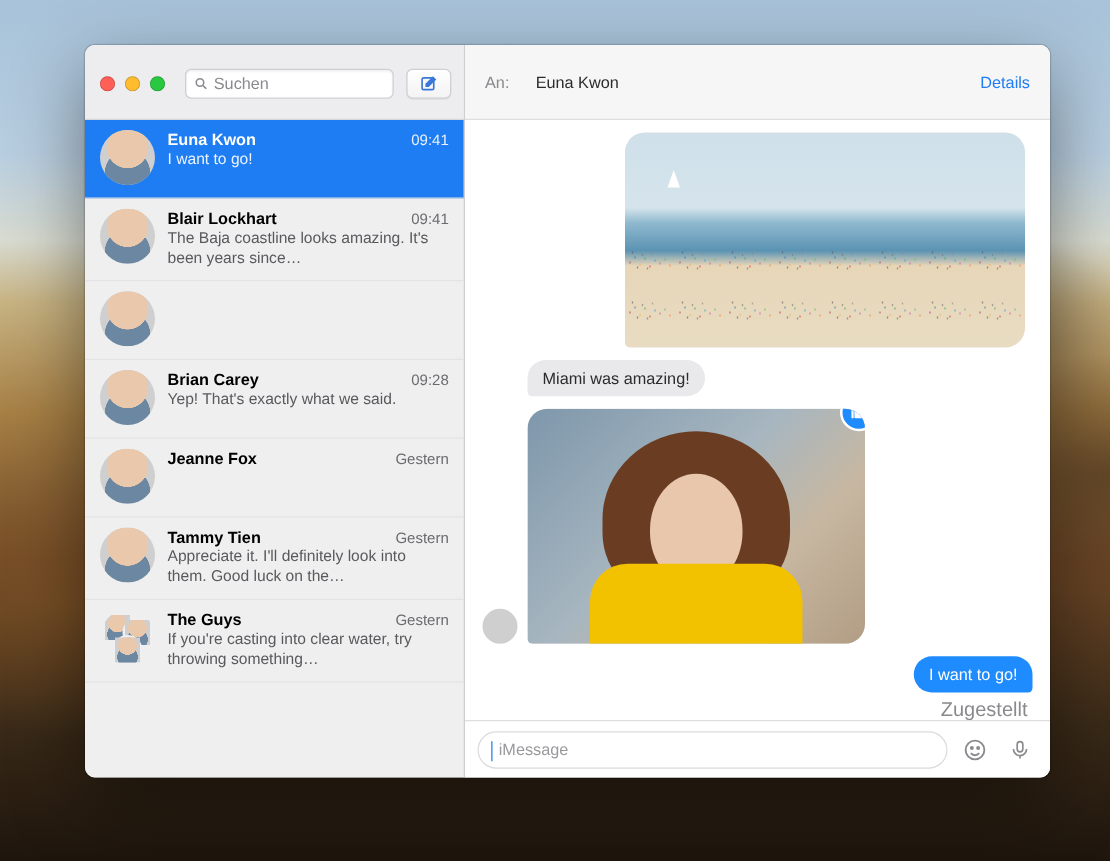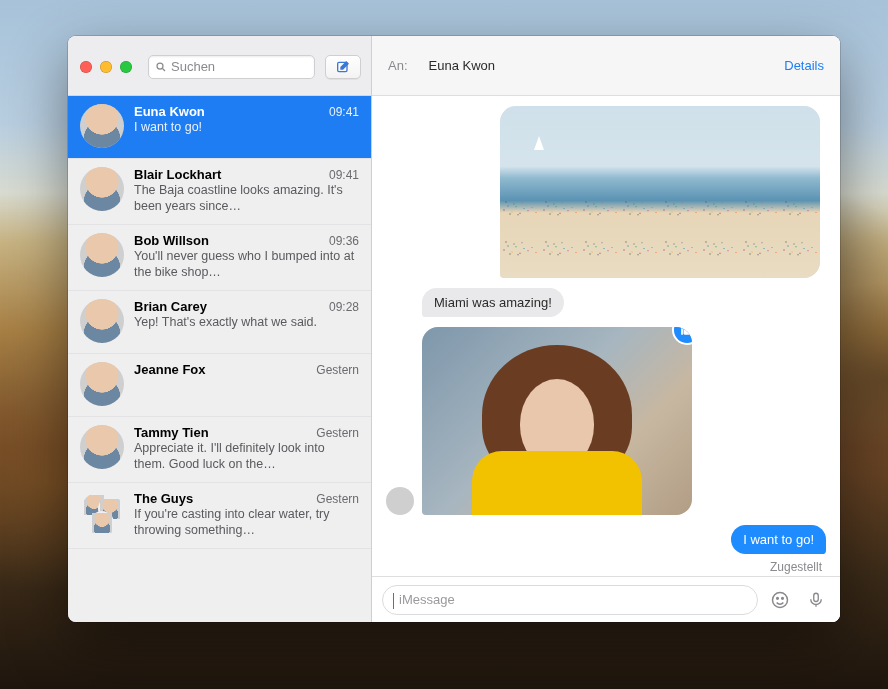--- a/index.html
+++ b/index.html
@@ -83,21 +83,21 @@
   .bubble.out{background:#1e8bff;color:#fff;border-bottom-right-radius:4px}
   .img-bubble{border-radius:16px;overflow:hidden;position:relative;background:#e9e9eb}
   .img-bubble.in{border-bottom-left-radius:4px}
   .img-bubble .img{display:block}
   .reaction{
     position:absolute;top:-10px;right:-8px;width:26px;height:26px;border-radius:50%;
     background:#1e8bff;display:flex;align-items:center;justify-content:center;
     box-shadow:0 0 0 2px #fff;}
   .reaction::after{content:"";position:absolute;right:-3px;bottom:-3px;width:7px;height:7px;border-radius:50%;background:#1e8bff;box-shadow:0 0 0 2px #fff}
   .reaction svg{width:14px;height:14px;fill:#fff}
-  .status{font-size:12px;color:#8a8a8e;text-align:right;margin-top:-4px;padding-right:4px}
+  .status{font-size:16px;color:#8a8a8e;text-align:right;margin-top:-4px;padding-right:4px}
 
   
   .beach{width:320px;height:172px;position:relative;
     background:linear-gradient(to bottom,#cfe0ea 0%,#d5e4ec 35%,#8fb9cf 42%,#5b93b3 55%,#e7d6b8 62%,#e8dcc2 100%)}
   .crowd{position:absolute;left:0;right:0;bottom:0;height:58%;
     background:
       radial-gradient(2px 2px at 10% 80%, #b35, transparent 50%),
       radial-gradient(2px 2px at 20% 70%, #37a, transparent 50%),
       radial-gradient(2px 2px at 30% 85%, #fa3, transparent 50%),
       radial-gradient(2px 2px at 40% 72%, #3a6, transparent 50%),
@@ -187,27 +187,20 @@
               <span class="time">09:41</span>
             </div>
             <div class="preview">The Baja coastline looks amazing. It's been years since…</div>
           </div>
         </div>
 
         <div class="conv">
           <div class="avatar">
               <div class="face"></div>
             </div>
-          <div class="meta">
-            <div class="row1">
-              <span class="name">Bob Willson</span>
-              <span class="time">09:36</span>
-            </div>
-            <div class="preview">You'll never guess who I bumped into at the bike shop…</div>
-          </div>
         </div>
 
         <div class="conv">
           <div class="avatar">
               <div class="face"></div>
             </div>
           <div class="meta">
             <div class="row1">
               <span class="name">Brian Carey</span>
               <span class="time">09:28</span>

